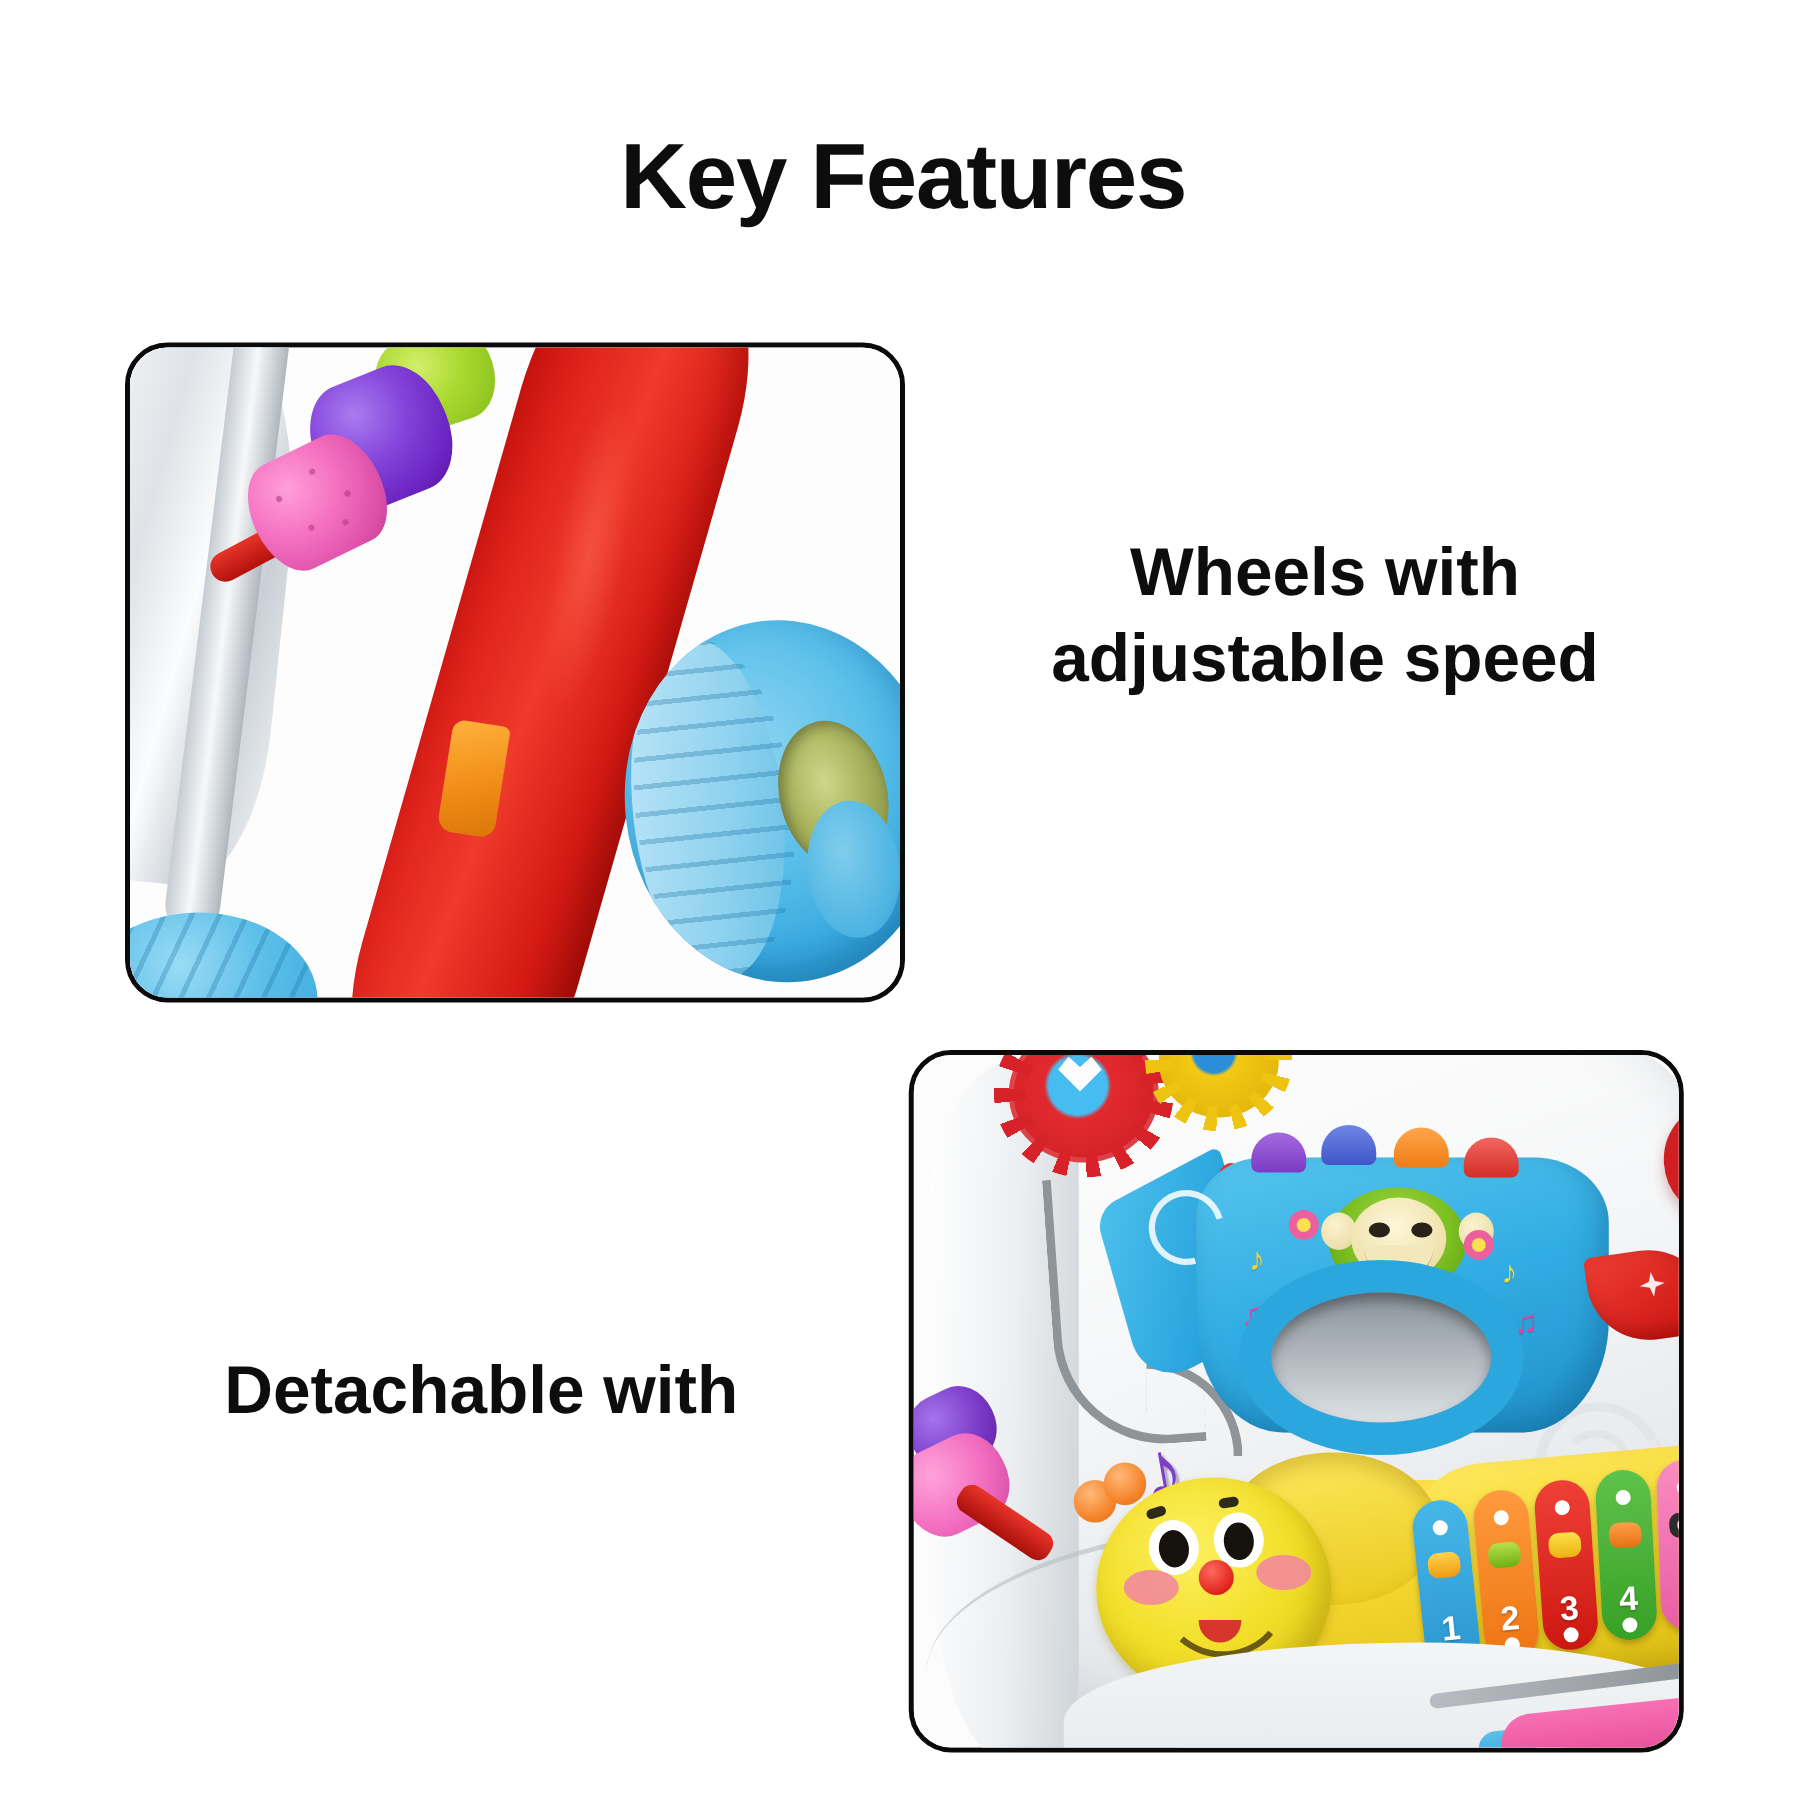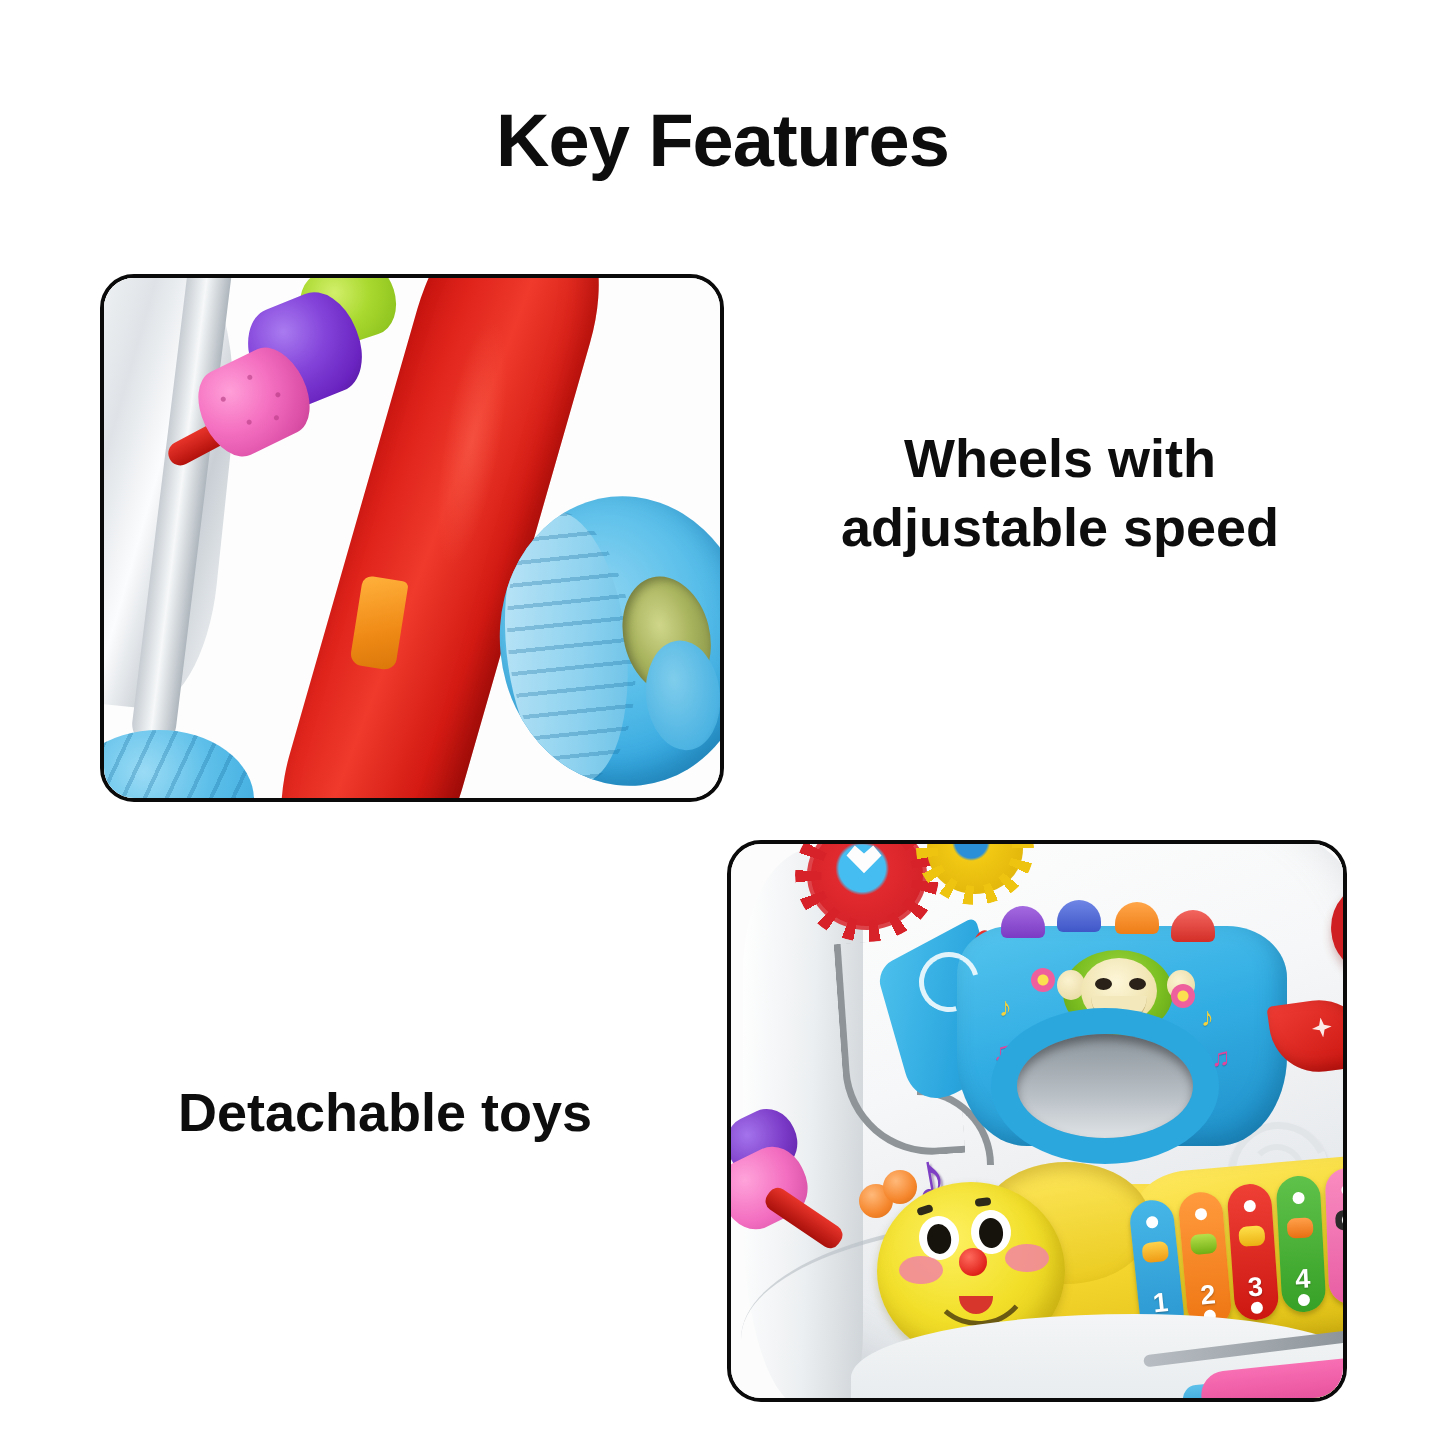--- a/index.html
+++ b/index.html
@@ -830,13 +830,13 @@
     </div>
 
     <div class="p2-bottom-white"></div>
     <div class="p2-grey-bar"></div>
     <div class="p2-blue-sliver"></div>
     <div class="p2-green-sliver"></div>
     <div class="p2-pink-sliver"></div>
   </div>
 </div>
 
-<div class="caption" id="caption-toys">Detachable toys</div>
+<div class="caption" id="caption-toys">Detachable with</div>
 
 </body></html>

